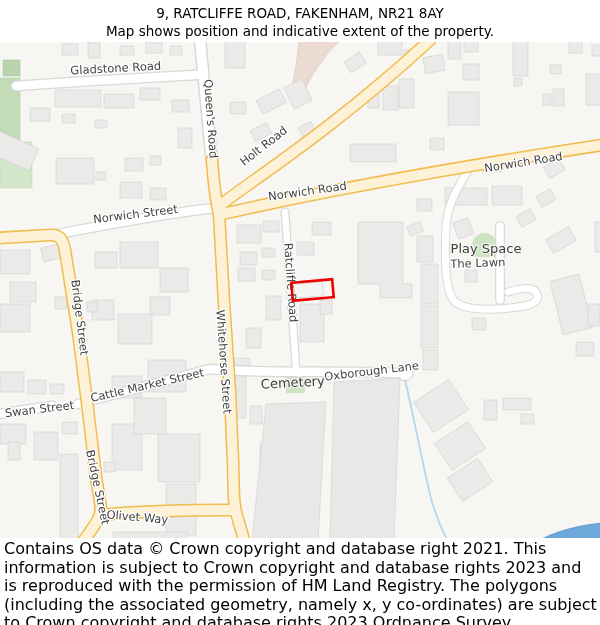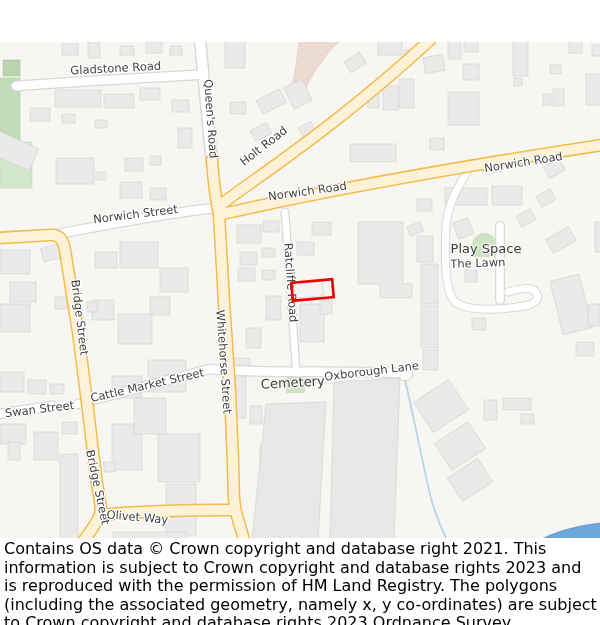--- a/index.html
+++ b/index.html
@@ -15,20 +15,24 @@
   .place-label{font-family:"DejaVu Sans","Liberation Sans",sans-serif;fill:#3f3f3f;
      stroke:#f7f6f3;stroke-width:2.4px;paint-order:stroke;font-size:13px;}
   #ftr{position:absolute;top:538px;left:0;width:594px;padding:2px 3px 0 4px;
        font-size:16px;line-height:18.6px;background:#fff;height:85px;}
 </style>
 </head>
 <body>
 
 <div id="page">
 
+  <div id="hdr">
+    <div class="t1">9, RATCLIFFE ROAD, FAKENHAM, NR21 8AY</div>
+    <div class="t2">Map shows position and indicative extent of the property.</div>
+  </div>
 
   <div id="mapwrap">
   <svg width="600" height="498" viewBox="0 0 600 498">
 
     <rect x="0" y="0" width="600" height="498" fill="#f7f6f3"></rect>
 
     <g>
       <rect x="3" y="18" width="17" height="16" fill="#b9d4ae" stroke="#aac79e" stroke-width="0.6"></rect>
       <rect x="0" y="36" width="20" height="64" fill="#c3dcb8" stroke="#b4cfa8" stroke-width="0.6"></rect>
       <rect x="0" y="100" width="32" height="46" fill="#d2e6ca" stroke="#c2d9b8" stroke-width="0.6"></rect>

